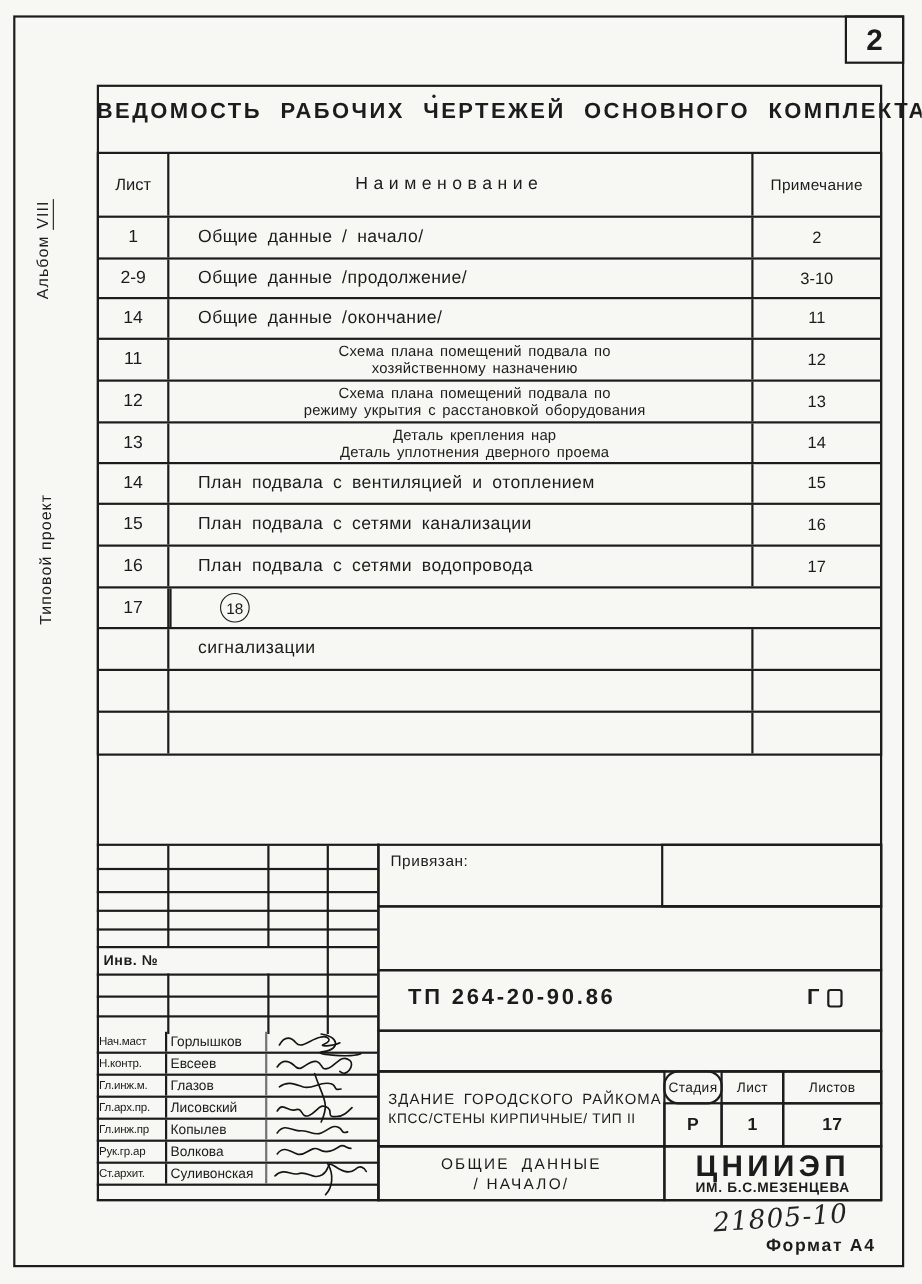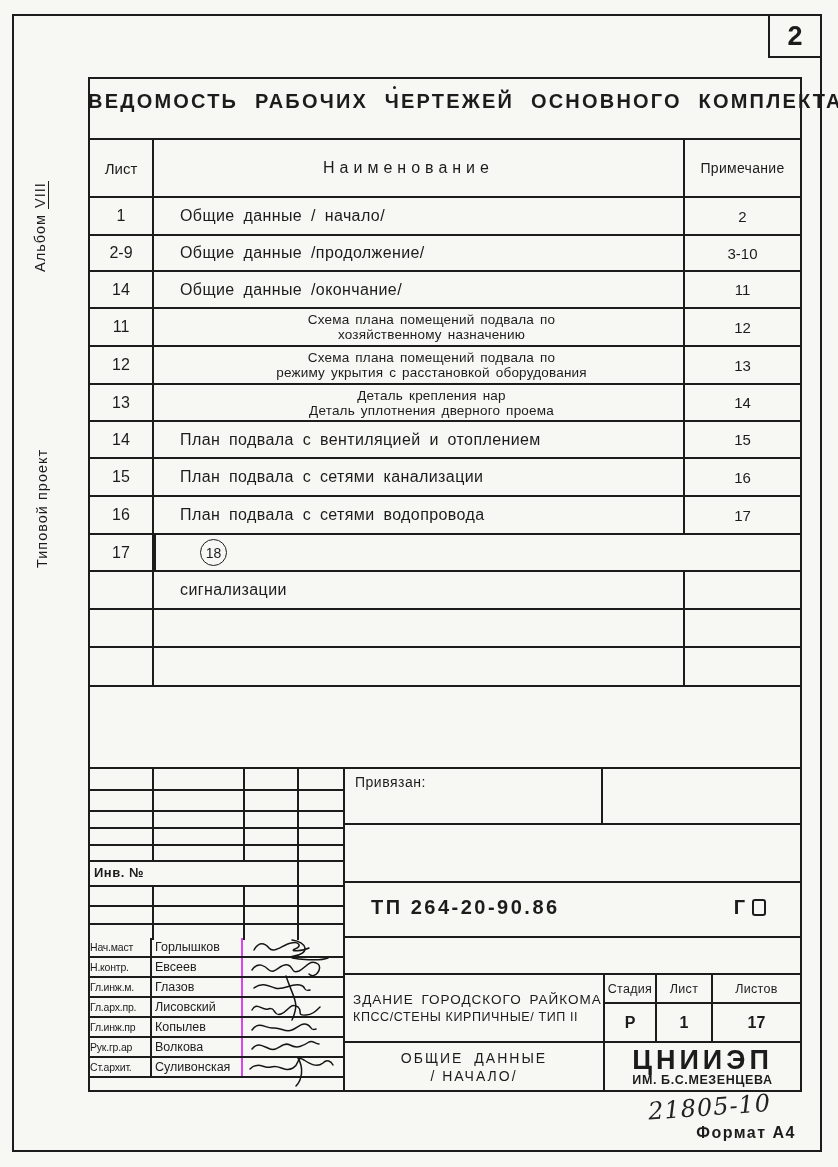--- a/index.html
+++ b/index.html
@@ -64,21 +64,21 @@
   }
 
   
   #tb-left { left:88px; top:767px; width:257px; height:171px; border-top:2px solid #1c1c1c; border-right:2px solid #1c1c1c; }
   #inv-label { position:absolute; left:6px; top:96px; font-size:13px; letter-spacing:0.5px;font-weight:bold; }
 
   
   #sig-table { left:88px; top:938px; width:257px; height:154px; border-right:2px solid #1c1c1c; border-bottom:2px solid #1c1c1c; }
   .srow { display:flex; height:20px; border-bottom:2px solid #1c1c1c; }
   .srow .role { width:64px; border-right:2px solid #1c1c1c; font-size:10.5px; display:flex; align-items:center; padding-left:2px; letter-spacing:-0.2px; overflow:hidden; white-space:nowrap; }
-  .srow .pname { width:91px; border-right:2px solid #d946ef; font-size:12.5px; display:flex; align-items:center; padding-left:3px; white-space:nowrap; overflow:visible; }
+  .srow .pname { width:91px; border-right:2px solid #737373; font-size:12.5px; display:flex; align-items:center; padding-left:3px; white-space:nowrap; overflow:visible; }
   .srow .sig { flex:1; }
   .srow.filler { height:12px; border-bottom:none; }
 
   
   #tb-right { left:343px; top:767px; width:422px; height:325px; }
   .band { position:absolute; left:0; width:459px; border:2px solid #1c1c1c; }
   .cellbox { position:absolute; border:2px solid #1c1c1c; }
   #attached-label { padding:5px 0 0 10px; font-size:14px; letter-spacing:0.5px; }
   #doc-band { display:flex; align-items:center; justify-content:space-between; padding:0 34px 4px 26px; }
   #doc-number { font-size:20px; letter-spacing:2.5px; font-weight:bold; white-space:nowrap; }
@@ -320,21 +320,21 @@
         </span>
     </div>
 
     <div class="band" style="top:169px; height:39px;"></div>
 
     <div class="band" style="top:206px; height:70px;"></div>
     <div class="cellbox" id="object-cell" style="left:0; top:206px; width:262px; height:70px;">
       <div class="l1">ЗДАНИЕ ГОРОДСКОГО РАЙКОМА</div>
       <div class="l2">КПСС/СТЕНЫ КИРПИЧНЫЕ/ ТИП II</div>
     </div>
-    <div class="cellbox slw-head" style="left:260px; top:206px; width:54px; height:31px;">Стадия</div>
+    <div class="cellbox slw-head" style="left:260px; top:206px; width:54px; height:31px;border-radius:14px;">Стадия</div>
     <div class="cellbox slw-head" style="left:312px; top:206px; width:58px; height:31px;">Лист</div>
     <div class="cellbox slw-head" style="left:368px; top:206px; width:91px; height:31px;">Листов</div>
     <div class="cellbox slw-val" style="left:260px; top:235px; width:54px; height:41px;">Р</div>
     <div class="cellbox slw-val" style="left:312px; top:235px; width:58px; height:41px;">1</div>
     <div class="cellbox slw-val" style="left:368px; top:235px; width:91px; height:41px;">17</div>
 
     <div class="band" style="top:274px; height:51px;"></div>
     <div class="cellbox" id="content-cell" style="left:0; top:274px; width:262px; height:51px;">
       <div class="l1">ОБЩИЕ ДАННЫЕ</div>
       <div class="l2">/ НАЧАЛО/</div>

